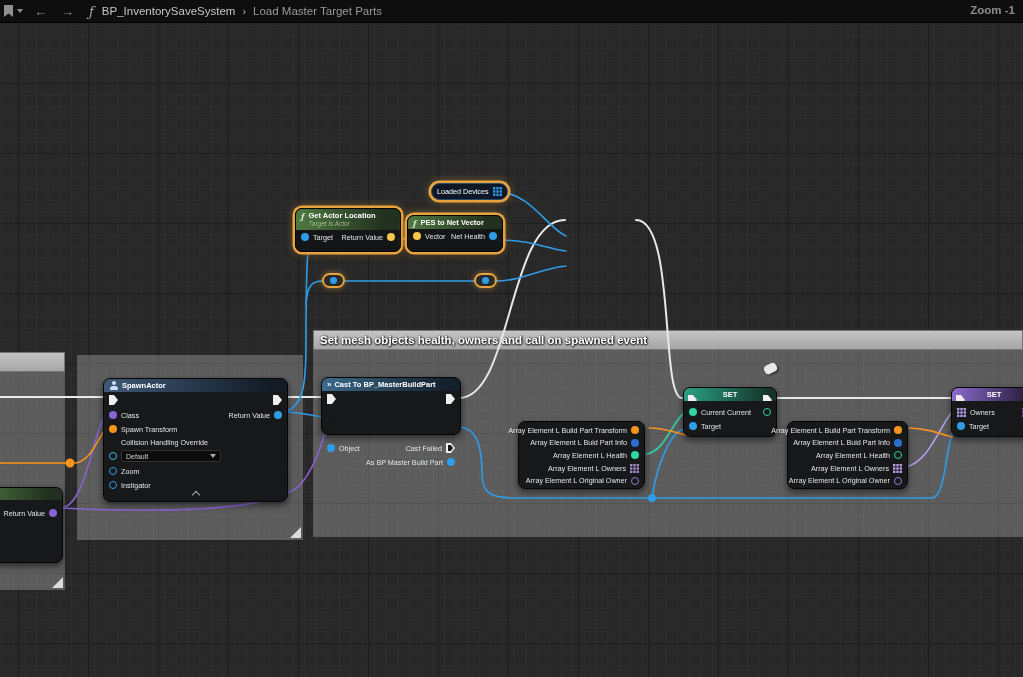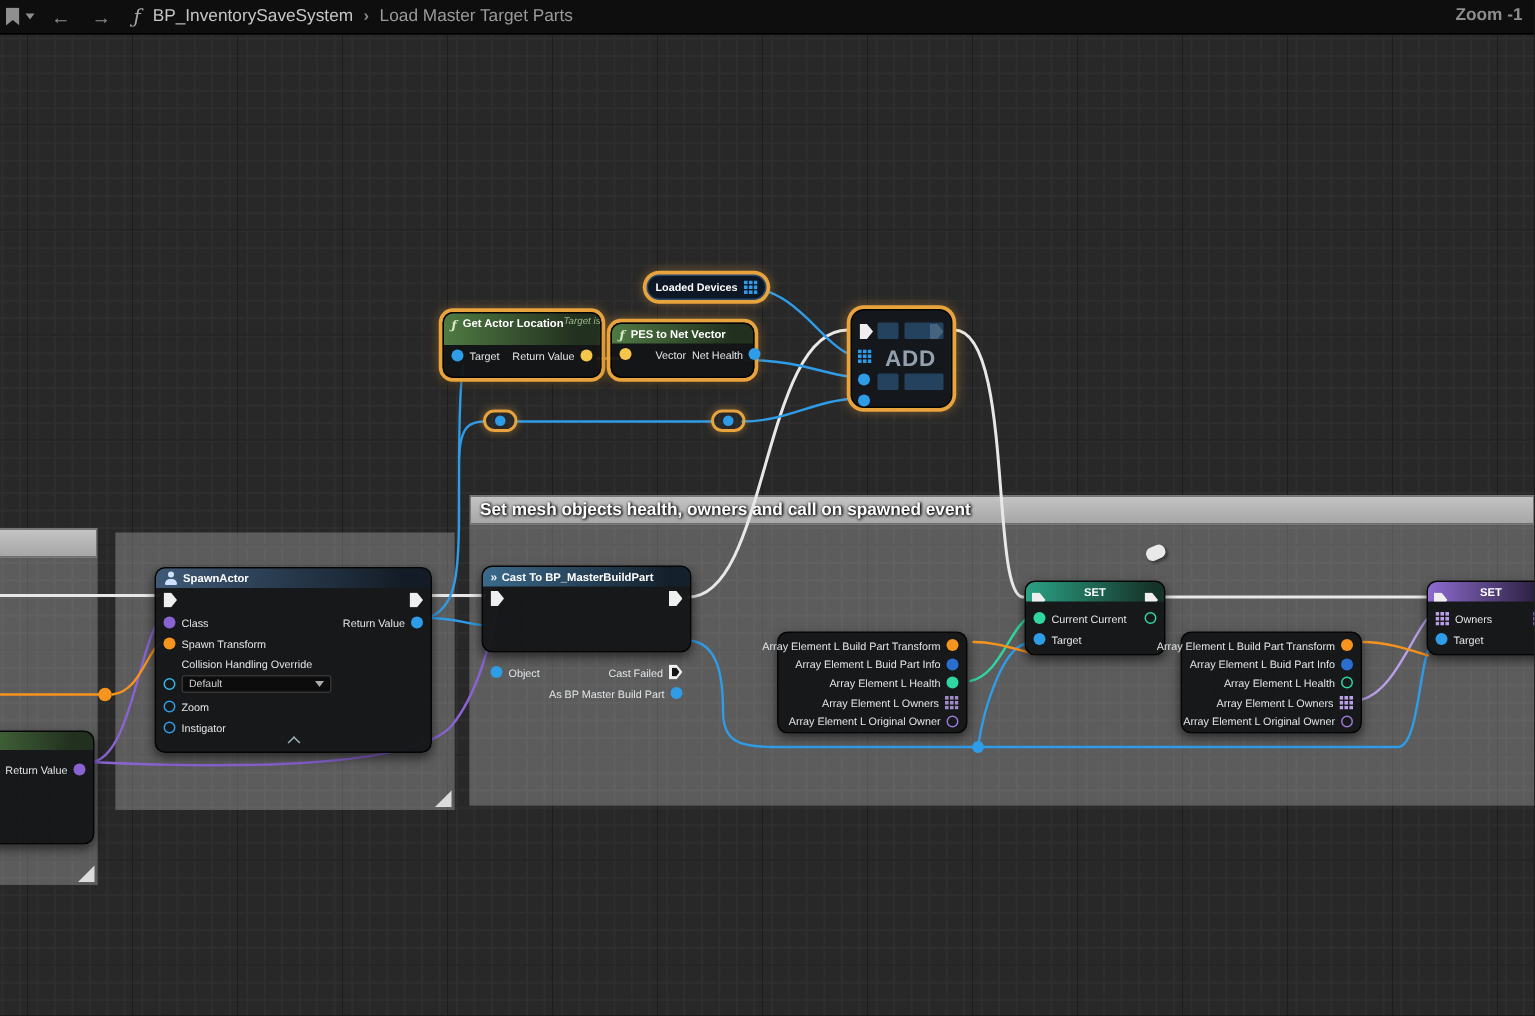--- a/index.html
+++ b/index.html
@@ -87,21 +87,21 @@
   .dropdown{height:12px;background:#0c0c0c;border:1px solid #333;border-radius:2px;
             display:flex;align-items:center;justify-content:space-between;padding:0 4px;color:#cfcfcf;}
   .dd-caret{width:0;height:0;border-left:3px solid transparent;border-right:3px solid transparent;border-top:4px solid #aaa;}
   .collapse-chevron{position:absolute;bottom:3px;left:50%;width:6px;height:6px;margin-left:-3px;
         border-top:1.5px solid #9fb3bd;border-left:1.5px solid #9fb3bd;transform:rotate(45deg);}
   .cast-icon{color:#eaf2ff;font-weight:bold;font-size:8px;letter-spacing:-1px;flex:none;}
 
   
   .pill{position:absolute;z-index:3;height:17px;background:#0d1726;border:1px solid #274a6e;border-radius:9px;
         display:flex;align-items:center;gap:4px;padding:0 5px;color:#fff;font-size:7.2px;}
-  .pill.sel{box-shadow:0 0 0 2.5px #e8a33d,0 0 8px 2px rgba(232,163,61,.45);font-weight:bold;}
+  .pill.sel{box-shadow:0 0 0 2.5px #e8a33d,0 0 8px 2px rgba(232,163,61,.45);}
 
   
   .addnode{position:absolute;z-index:3;background:#14171c;border:1px solid #050505;border-radius:9px;
            box-shadow:0 0 0 2.5px #e8a33d,0 0 8px 2px rgba(232,163,61,.45);}
   .addwm{position:absolute;left:22px;top:24px;font-size:15px;font-weight:bold;color:#93a1af;letter-spacing:.5px;}
   .addbox{position:absolute;background:#27496a;border-radius:1px;opacity:.85;}
   .addpin{position:absolute;}
 
   
   .reroute{position:absolute;z-index:3;width:23px;height:15px;border:2.5px solid #e8a33d;border-radius:8px;
@@ -206,21 +206,21 @@
   <div class="pill sel" style="left:431px;top:183px;">
     <span>Loaded Devices</span>
     <svg class="gridpin" viewBox="0 0 9 9" style="color:#2f9ce8">
         <use href="#gicon"></use>
       </svg>
   </div>
 
   <div class="node sel" style="left:295px;top:208px;width:106px;height:44px;">
     <div class="nhead hd-green" style="height:21px;align-items:flex-start;padding-top:2px;">
       <span class="fglyph">ƒ</span>
-      <span style="display:flex;line-height:1.2;">
+      <span style="display:flex;flex-direction:column;line-height:1.2;">
         <span>Get Actor Location</span>
         <span class="sub">Target is Actor</span>
       </span>
     </div>
     <div class="prow" style="justify-content:space-between;">
       <span style="display:flex;align-items:center;gap:4px;">
         <span class="pin pf-blue"></span>
         <span class="plabel">Target</span>
       </span>
       <span style="display:flex;align-items:center;gap:4px;">
@@ -229,45 +229,31 @@
       </span>
     </div>
   </div>
 
   <div class="node sel" style="left:407px;top:215px;width:96px;height:37px;">
     <div class="nhead hd-green">
       <span class="fglyph">ƒ</span>
       <span>PES to Net Vector</span>
     </div>
     <div class="prow" style="justify-content:space-between;">
-      <span style="display:flex;align-items:center;gap:16px;">
+      <span style="display:flex;align-items:center;gap:4px;">
         <span class="pin pf-gold"></span>
         <span class="plabel">Vector</span>
       </span>
       <span style="display:flex;align-items:center;gap:4px;">
         <span class="plabel">Net Health</span>
         <span class="pin pf-blue"></span>
       </span>
     </div>
   </div>
 
-  <div class="addnode" style="left:567px;top:206px;width:68px;height:66px;">
-    <span class="exec addpin" style="left:5px;top:9px;"></span>
-    <span class="exec addpin" style="right:5px;top:9px;"></span>
-    <svg class="gridpin addpin" viewBox="0 0 9 9" style="left:4px;top:26px;color:#2f9ce8;position:absolute;">
-        <use href="#gicon"></use>
-      </svg>
-    <span class="pin pf-blue addpin" style="left:4px;top:42px;"></span>
-    <span class="pin pf-blue addpin" style="left:4px;top:56px;"></span>
-    <span class="addbox" style="left:17px;top:8px;width:14px;height:11px;"></span>
-    <span class="addbox" style="left:35px;top:8px;width:26px;height:11px;"></span>
-    <span class="addwm">ADD</span>
-    <span class="addbox" style="left:17px;top:42px;width:14px;height:11px;"></span>
-    <span class="addbox" style="left:35px;top:42px;width:26px;height:11px;"></span>
-  </div>
 
   <div class="reroute" style="left:322px;top:273px;">
       <span class="dot"></span>
     </div>
   <div class="reroute" style="left:474px;top:273px;">
       <span class="dot"></span>
     </div>
 
   <div class="node" style="left:103px;top:378px;width:185px;height:124px;">
     <div class="nhead hd-steel">

